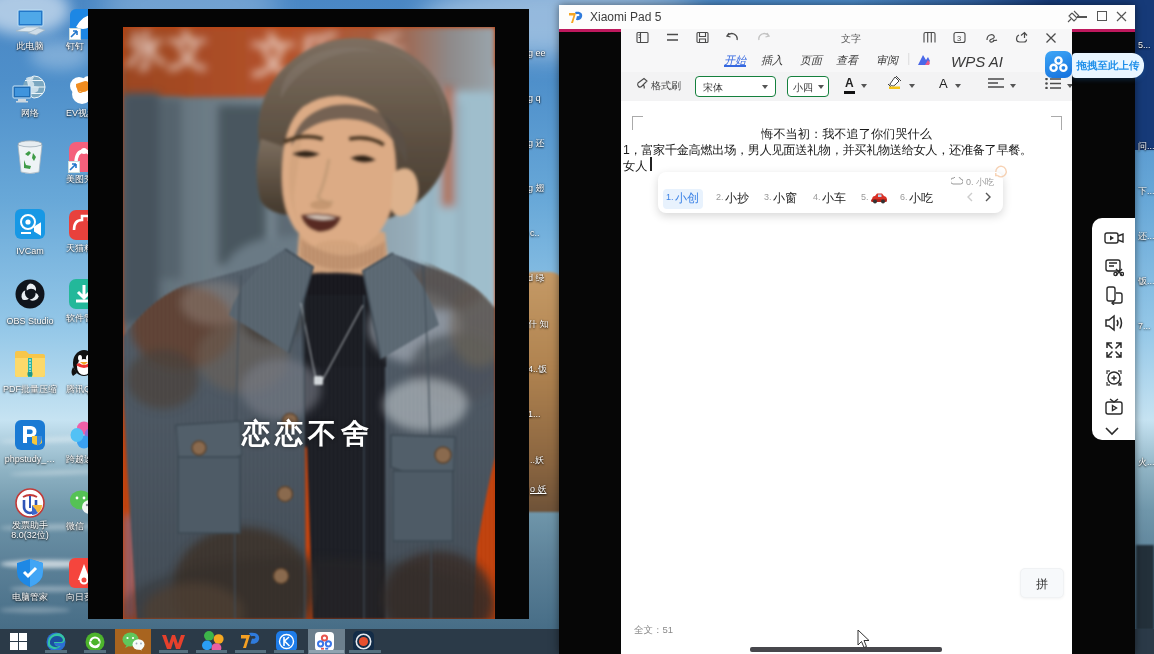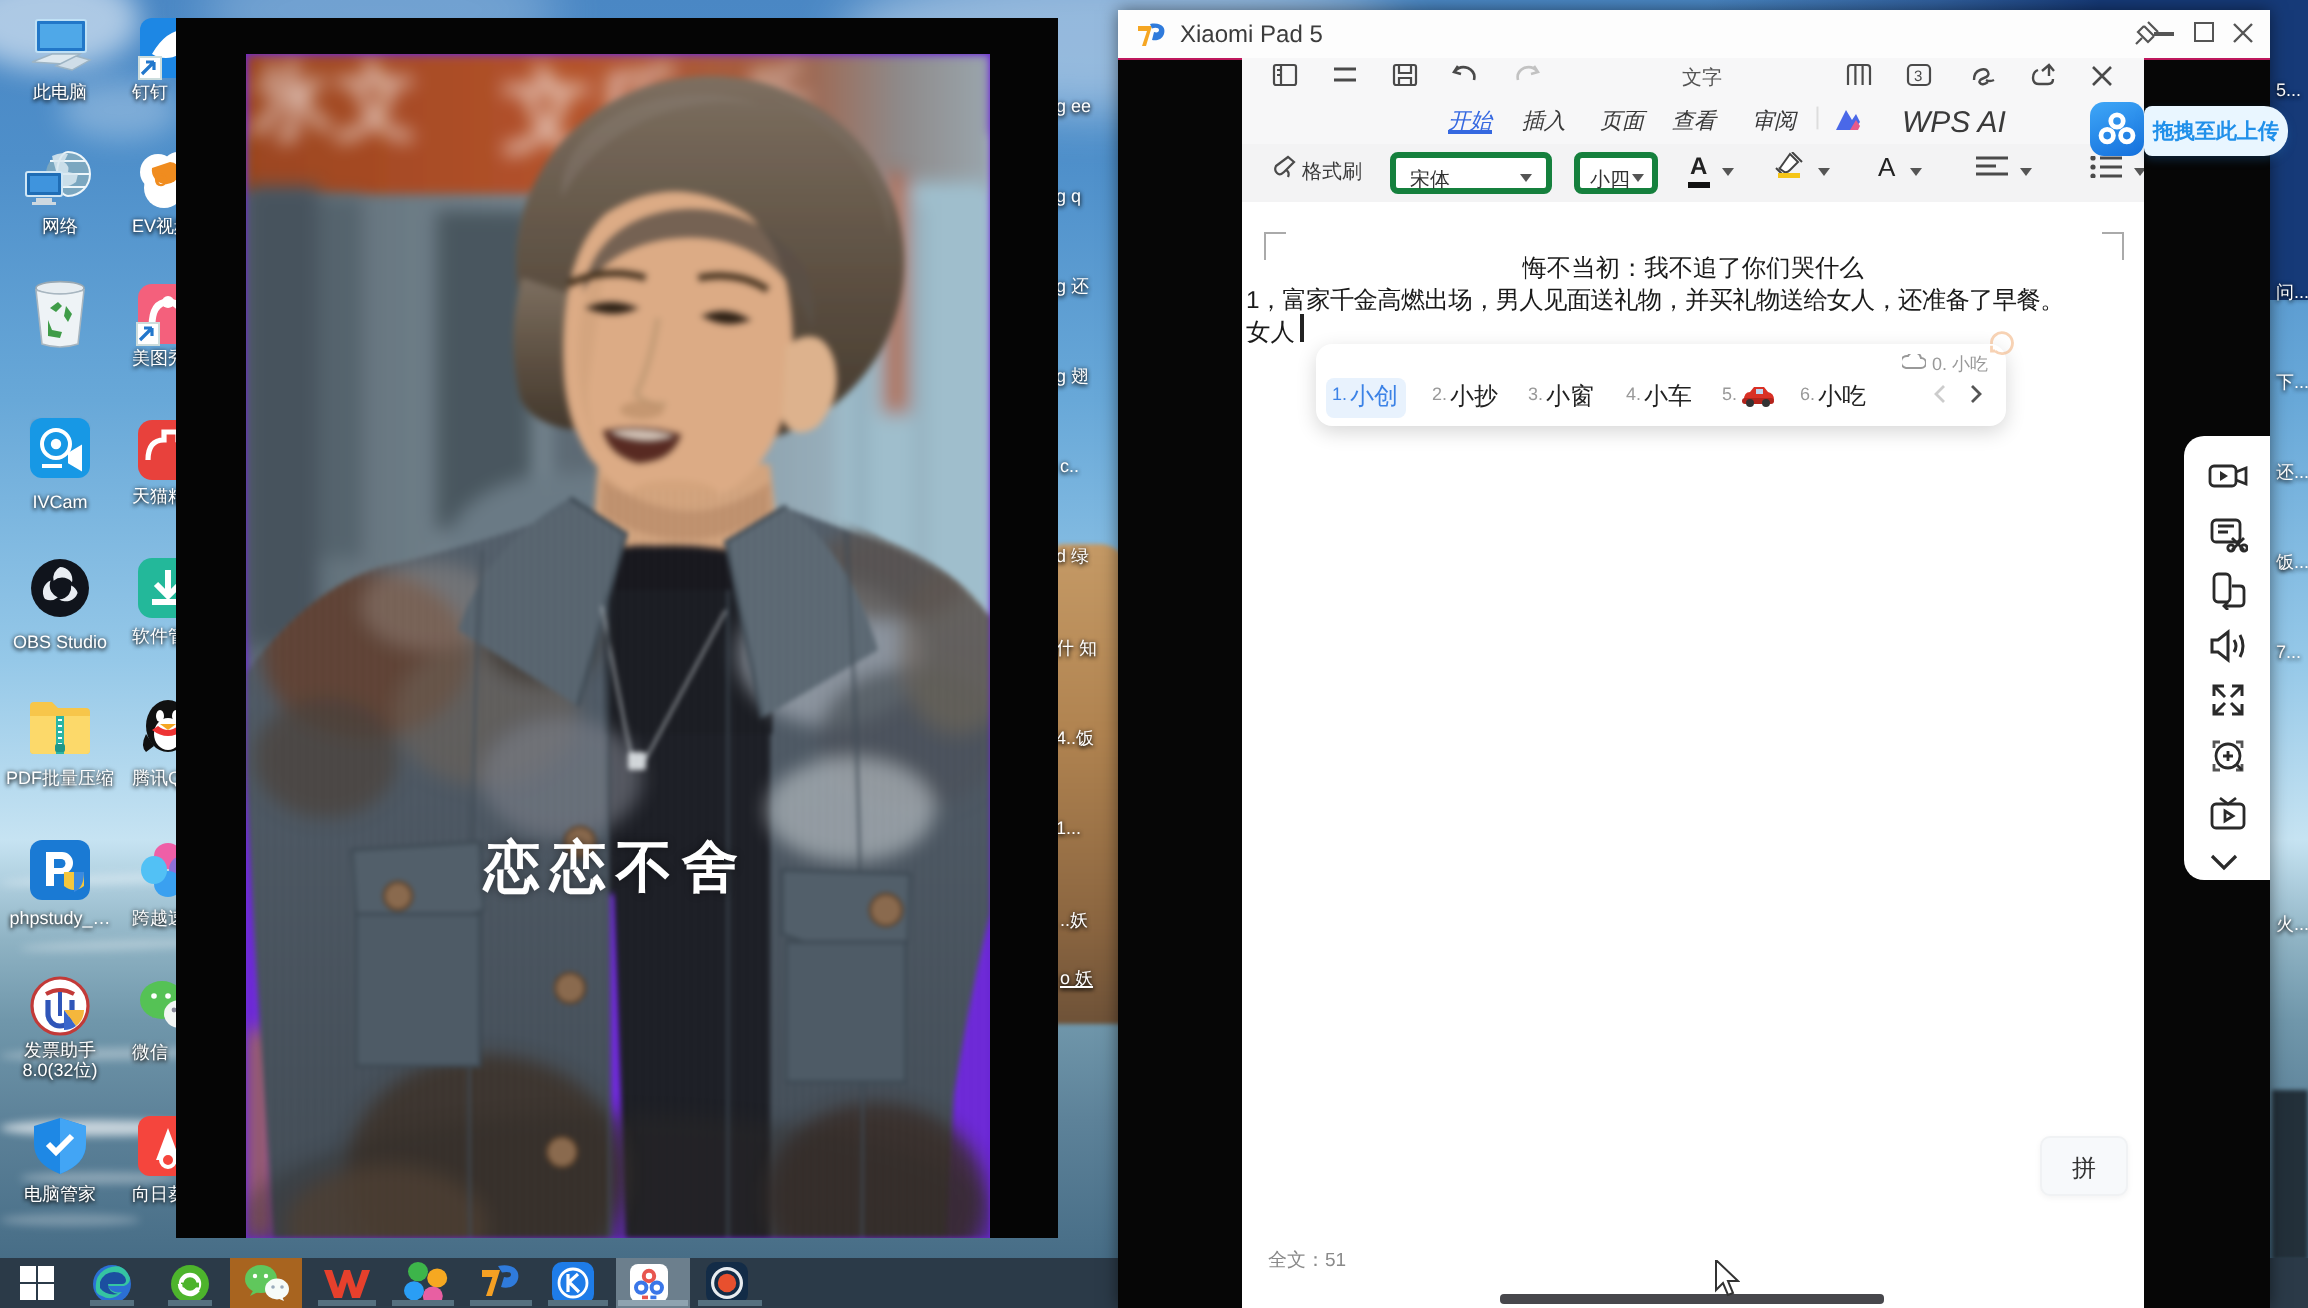--- a/index.html
+++ b/index.html
@@ -15,30 +15,30 @@
 background:linear-gradient(100deg,rgba(29,65,128,0) 0%,rgba(29,65,128,.55) 35%,#163a78 60%);}
 #rock1{position:absolute;left:524px;top:272px;width:40px;height:240px;background:linear-gradient(180deg,#c59a66 0%,#b08350 40%,#8a6540 80%,#6e5238 100%);border-radius:8px 14px 2px 2px;filter:blur(1px);}
 #rock2{position:absolute;left:1136px;top:545px;width:18px;height:85px;background:#23303a;filter:blur(1px);}
 .foam{position:absolute;background:rgba(255,255,255,.65);border-radius:50%;filter:blur(2px);}
 
 #tb{position:absolute;left:0;top:629px;width:1154px;height:25px;background:#2b3a48;}
 .tbu{position:absolute;top:21px;height:3px;background:#56707f;}
 
 #vw{position:absolute;left:88px;top:9px;width:441px;height:610px;background:#050505;}
 #vtitle{position:absolute;left:0;top:0;width:441px;height:18px;background:#1d1d1d;color:#c8c8c8;}
-#vid{position:absolute;left:35px;top:18px;width:372px;height:592px;overflow:hidden;background:#6d28d9;}
+#vid{position:absolute;left:35px;top:18px;width:372px;height:592px;overflow:hidden;background:#c2410c;}
 
 #xw{position:absolute;left:559px;top:5px;width:576px;height:649px;background:#060606;box-shadow:0 0 8px rgba(0,0,0,.5);}
-#xtitle{position:absolute;left:0;top:0;width:576px;height:24px;background:#fdfdfd;border-bottom:1px solid #be185d;}
+#xtitle{position:absolute;left:0;top:0;width:576px;height:24px;background:#fdfdfd;border-bottom:3px solid #be185d;}
 #scr{position:absolute;left:62px;top:24px;width:451px;height:625px;background:#fff;overflow:hidden;}
 .r1{position:absolute;left:0;top:0;width:451px;height:17px;background:#f7f7f8;}
 .r2{position:absolute;left:0;top:17px;width:451px;height:26px;background:#f7f7f8;font-style:italic;}
 .r3{position:absolute;left:0;top:43px;width:451px;height:29px;background:#f3f3f4;border-bottom:1px solid #e9e9ea;}
 .tab{position:absolute;top:6.5px;font-size:11px;color:#3a3a3a;}
-.box3{position:absolute;top:4px;height:21px;background:#fff;border:3px solid #15803d;border-radius:4px;box-sizing:border-box;font-size:10px;color:#333;}
+.box3{position:absolute;top:4px;height:21px;background:#fff;border:1px solid #15803d;border-radius:4px;box-sizing:border-box;font-size:10px;color:#333;}
 .car{width:0;height:0;border-left:3px solid transparent;border-right:3px solid transparent;border-top:4px solid #555;position:absolute;}
 
 #panel{position:absolute;left:533px;top:213px;width:43px;height:222px;background:#fff;border-radius:10px 0 0 10px;}
 #panel svg{position:absolute;left:12px;}
 
 #upsq{position:absolute;left:1045px;top:51px;width:27px;height:27px;border-radius:7px;background:linear-gradient(160deg,#3fa7f7,#1470dd);}
 #uppill{position:absolute;left:1072px;top:53px;width:72px;height:25px;background:#e9f6ff;border-radius:4px 12px 12px 4px;box-shadow:0 2px 5px rgba(30,120,200,.25);}
 #uppill span{display:block;margin-top:6px;text-align:center;font-size:10.5px;font-weight:bold;color:#2090ea;letter-spacing:0;}
 </style>
 </head>

